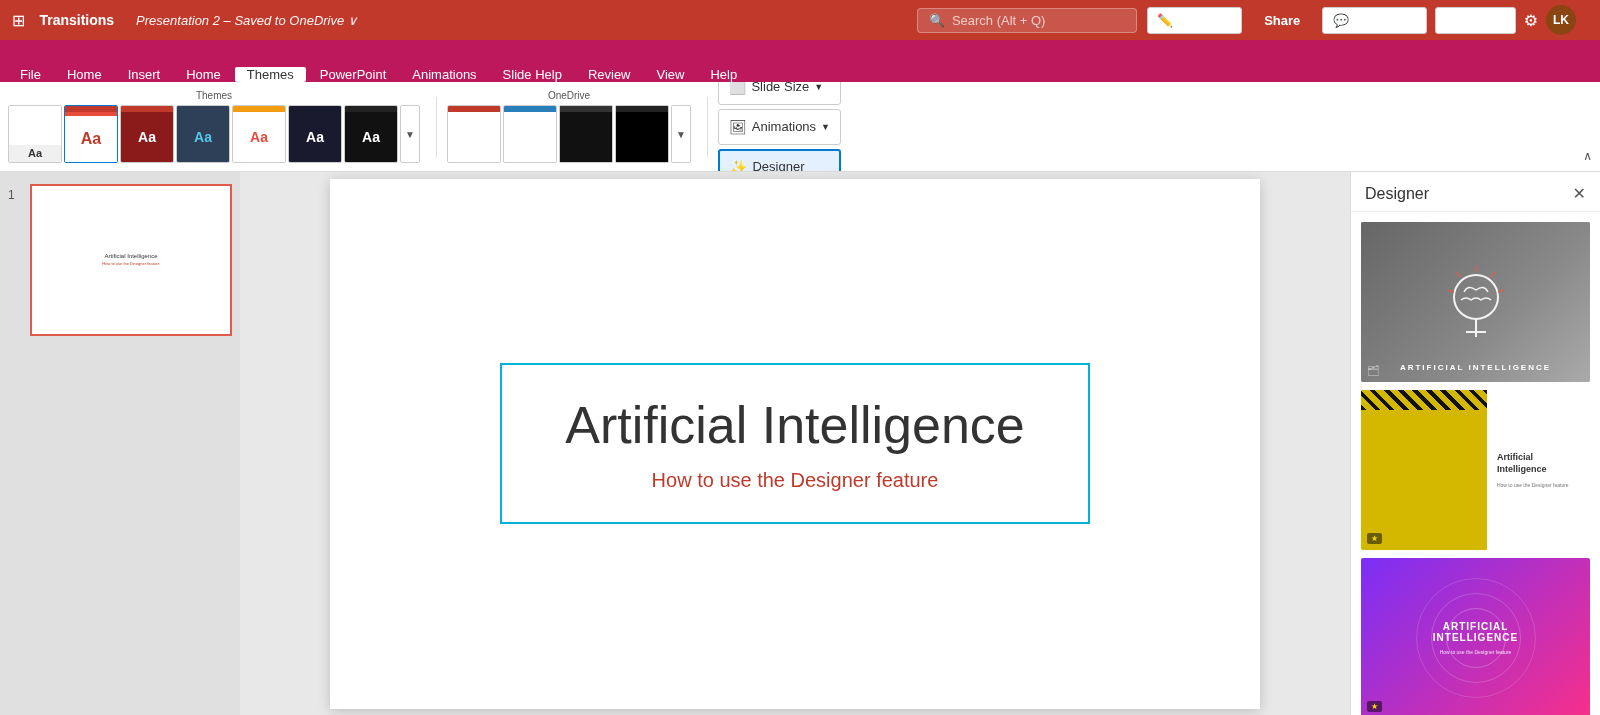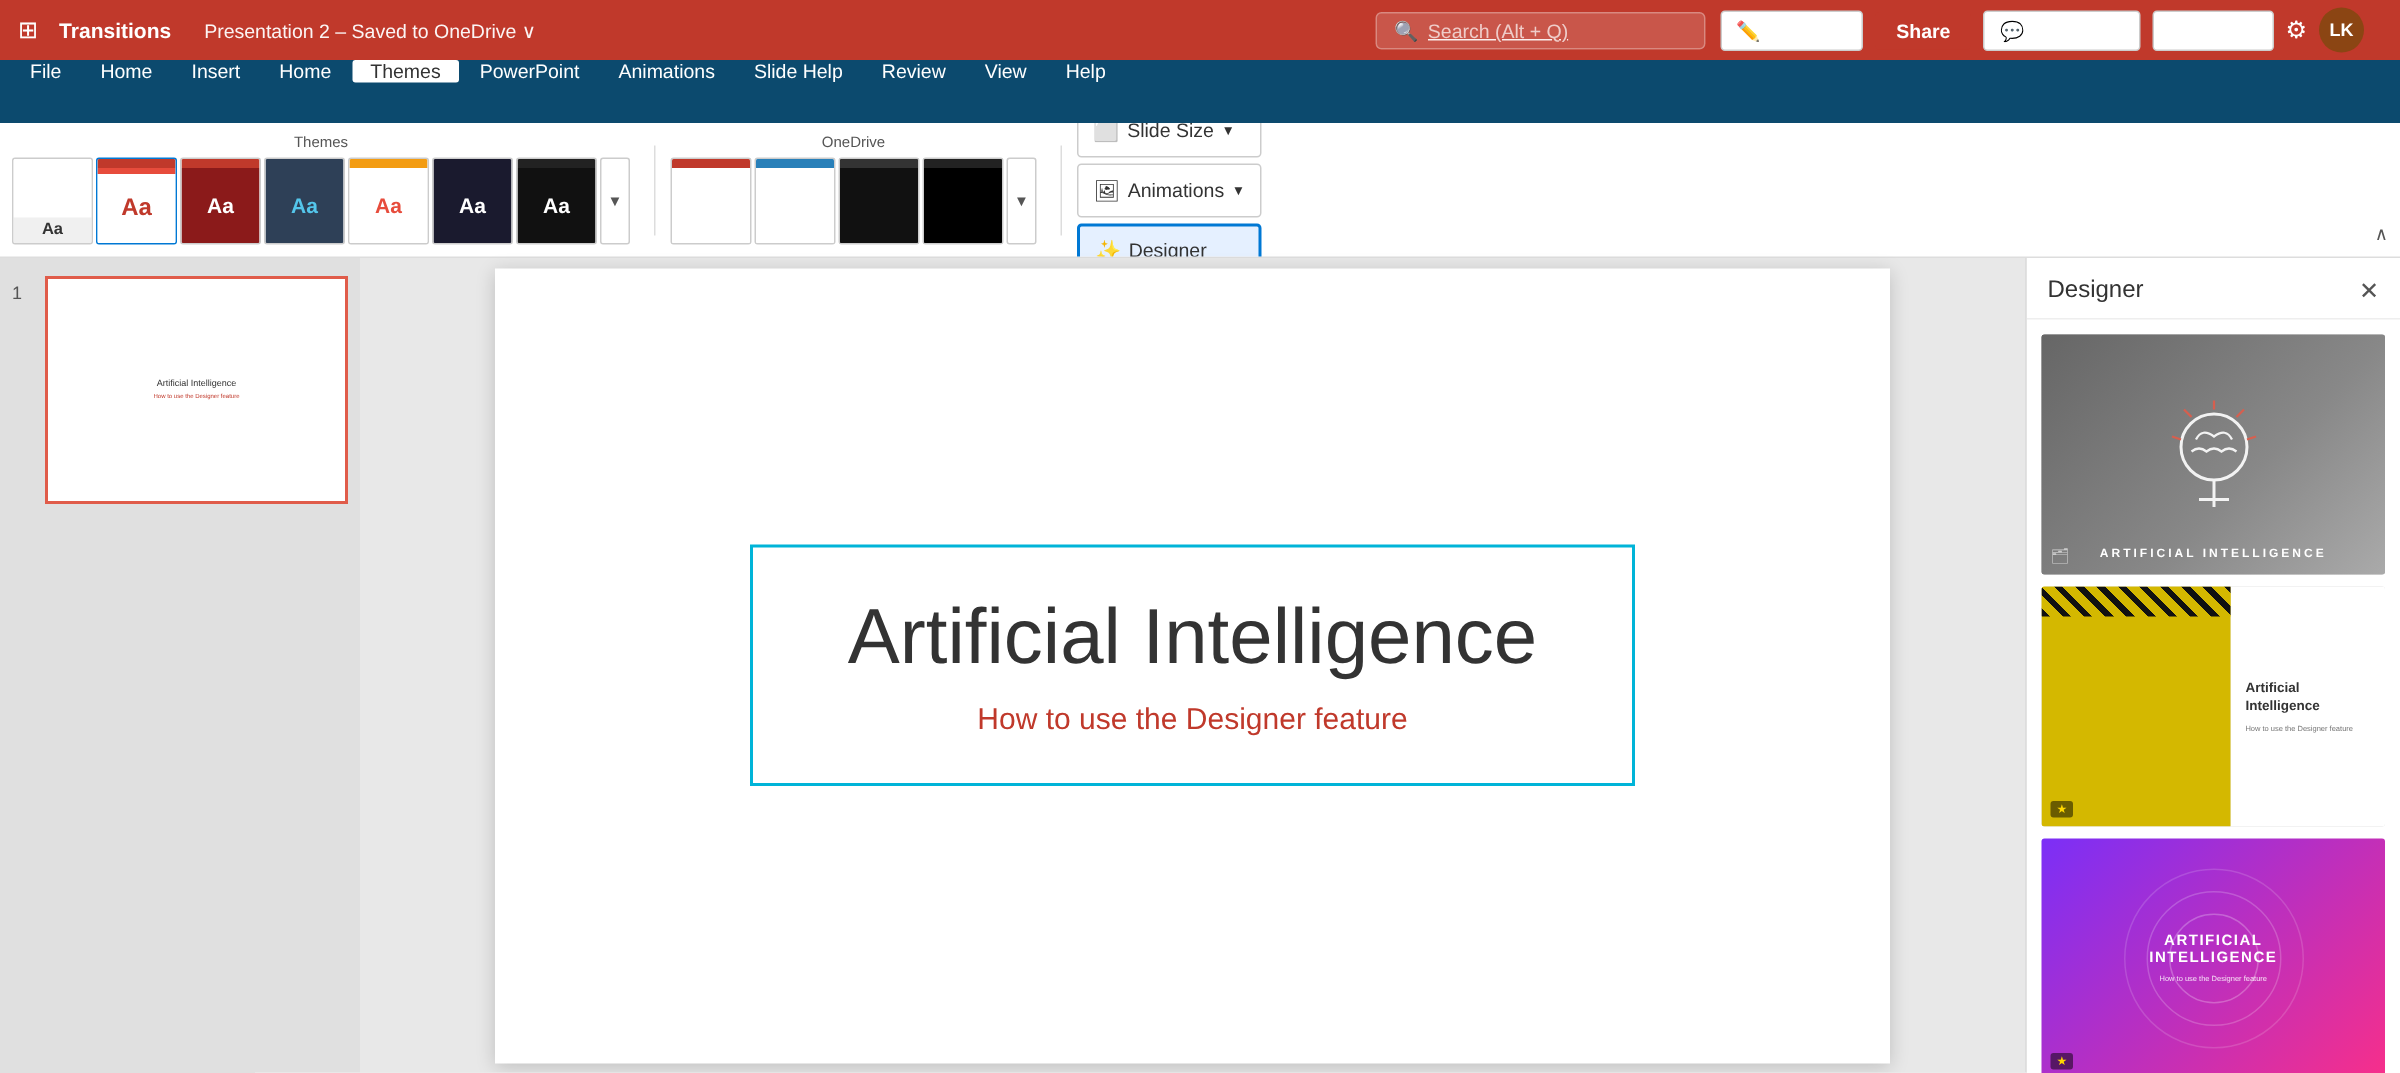--- a/index.html
+++ b/index.html
@@ -10,58 +10,57 @@
       background: #c0392b;
       color: white;
       height: 40px;
       display: flex;
       align-items: center;
       padding: 0 12px;
       gap: 10px;
     }
     .title-bar-waffle { font-size: 16px; cursor: pointer; margin-right: 4px; }
     .title-bar-app { font-weight: 600; font-size: 14px; margin-right: 12px; }
-    .title-bar-doc { font-size: 13px; opacity: 0.95; flex: 1; }
+    .title-bar-doc { font-size: 13px; opacity: 0.95; flex: 1; font-style: italic; }
     .title-bar-search {
       background: rgba(255,255,255,0.15);
       border: 1px solid rgba(255,255,255,0.3);
       border-radius: 4px;
       color: white;
       padding: 4px 12px;
       font-size: 13px;
       width: 220px;
       display: flex;
       align-items: center;
       gap: 6px;
     }
     .title-bar-search input {
       background: transparent;
       border: none;
       outline: none;
       color: rgba(255,255,255,0.9);
       font-size: 13px;
       width: 160px;
-      text-decoration: underline;
     }
     .title-bar-search input::placeholder { color: rgba(255,255,255,0.7); }
     .settings-icon, .user-avatar { font-size: 16px; cursor: pointer; }
     .user-avatar {
       width: 30px; height: 30px;
       background: #8B4513;
       border-radius: 50%;
       display: flex; align-items: center; justify-content: center;
       font-size: 12px; font-weight: 700; color: white;
     }
 
     
     .menu-bar {
-      background: #0c4a6e;
+      background: #be185d;
       height: 42px;
       display: flex;
-      align-items: flex-start;
+      align-items: flex-end;
       padding: 0 8px;
       gap: 2px;
     }
     .menu-item {
       color: white;
       font-size: 13px;
       padding: 0 12px;
       display: flex;
       align-items: center;
       cursor: pointer;

